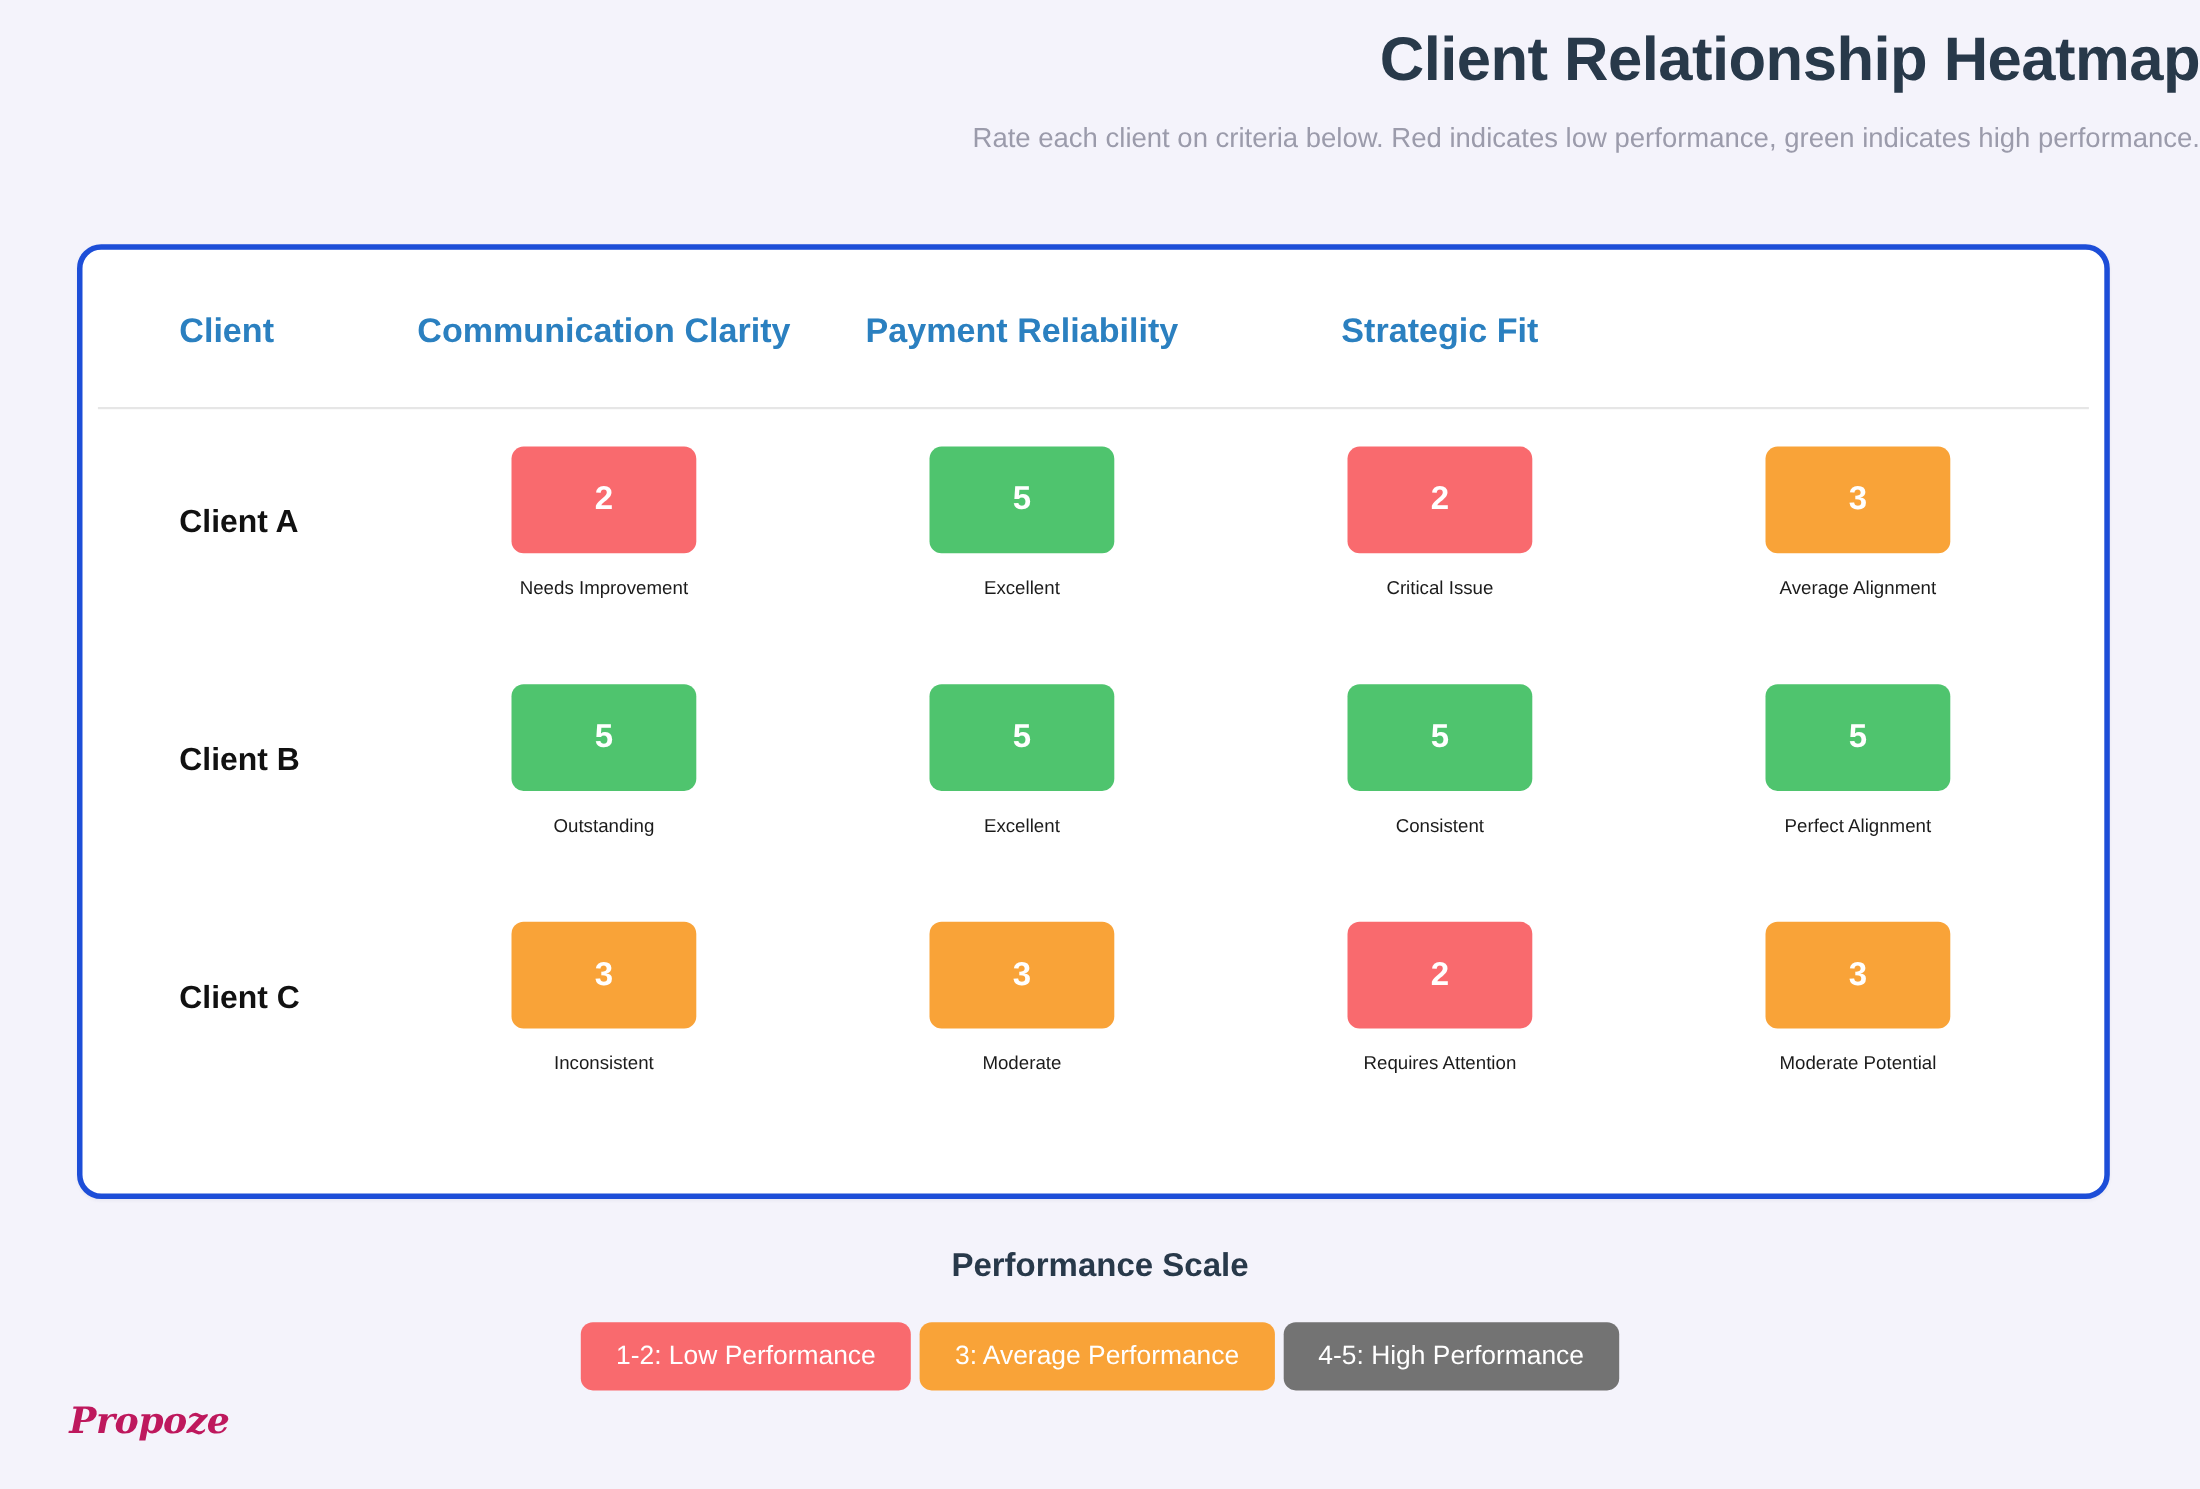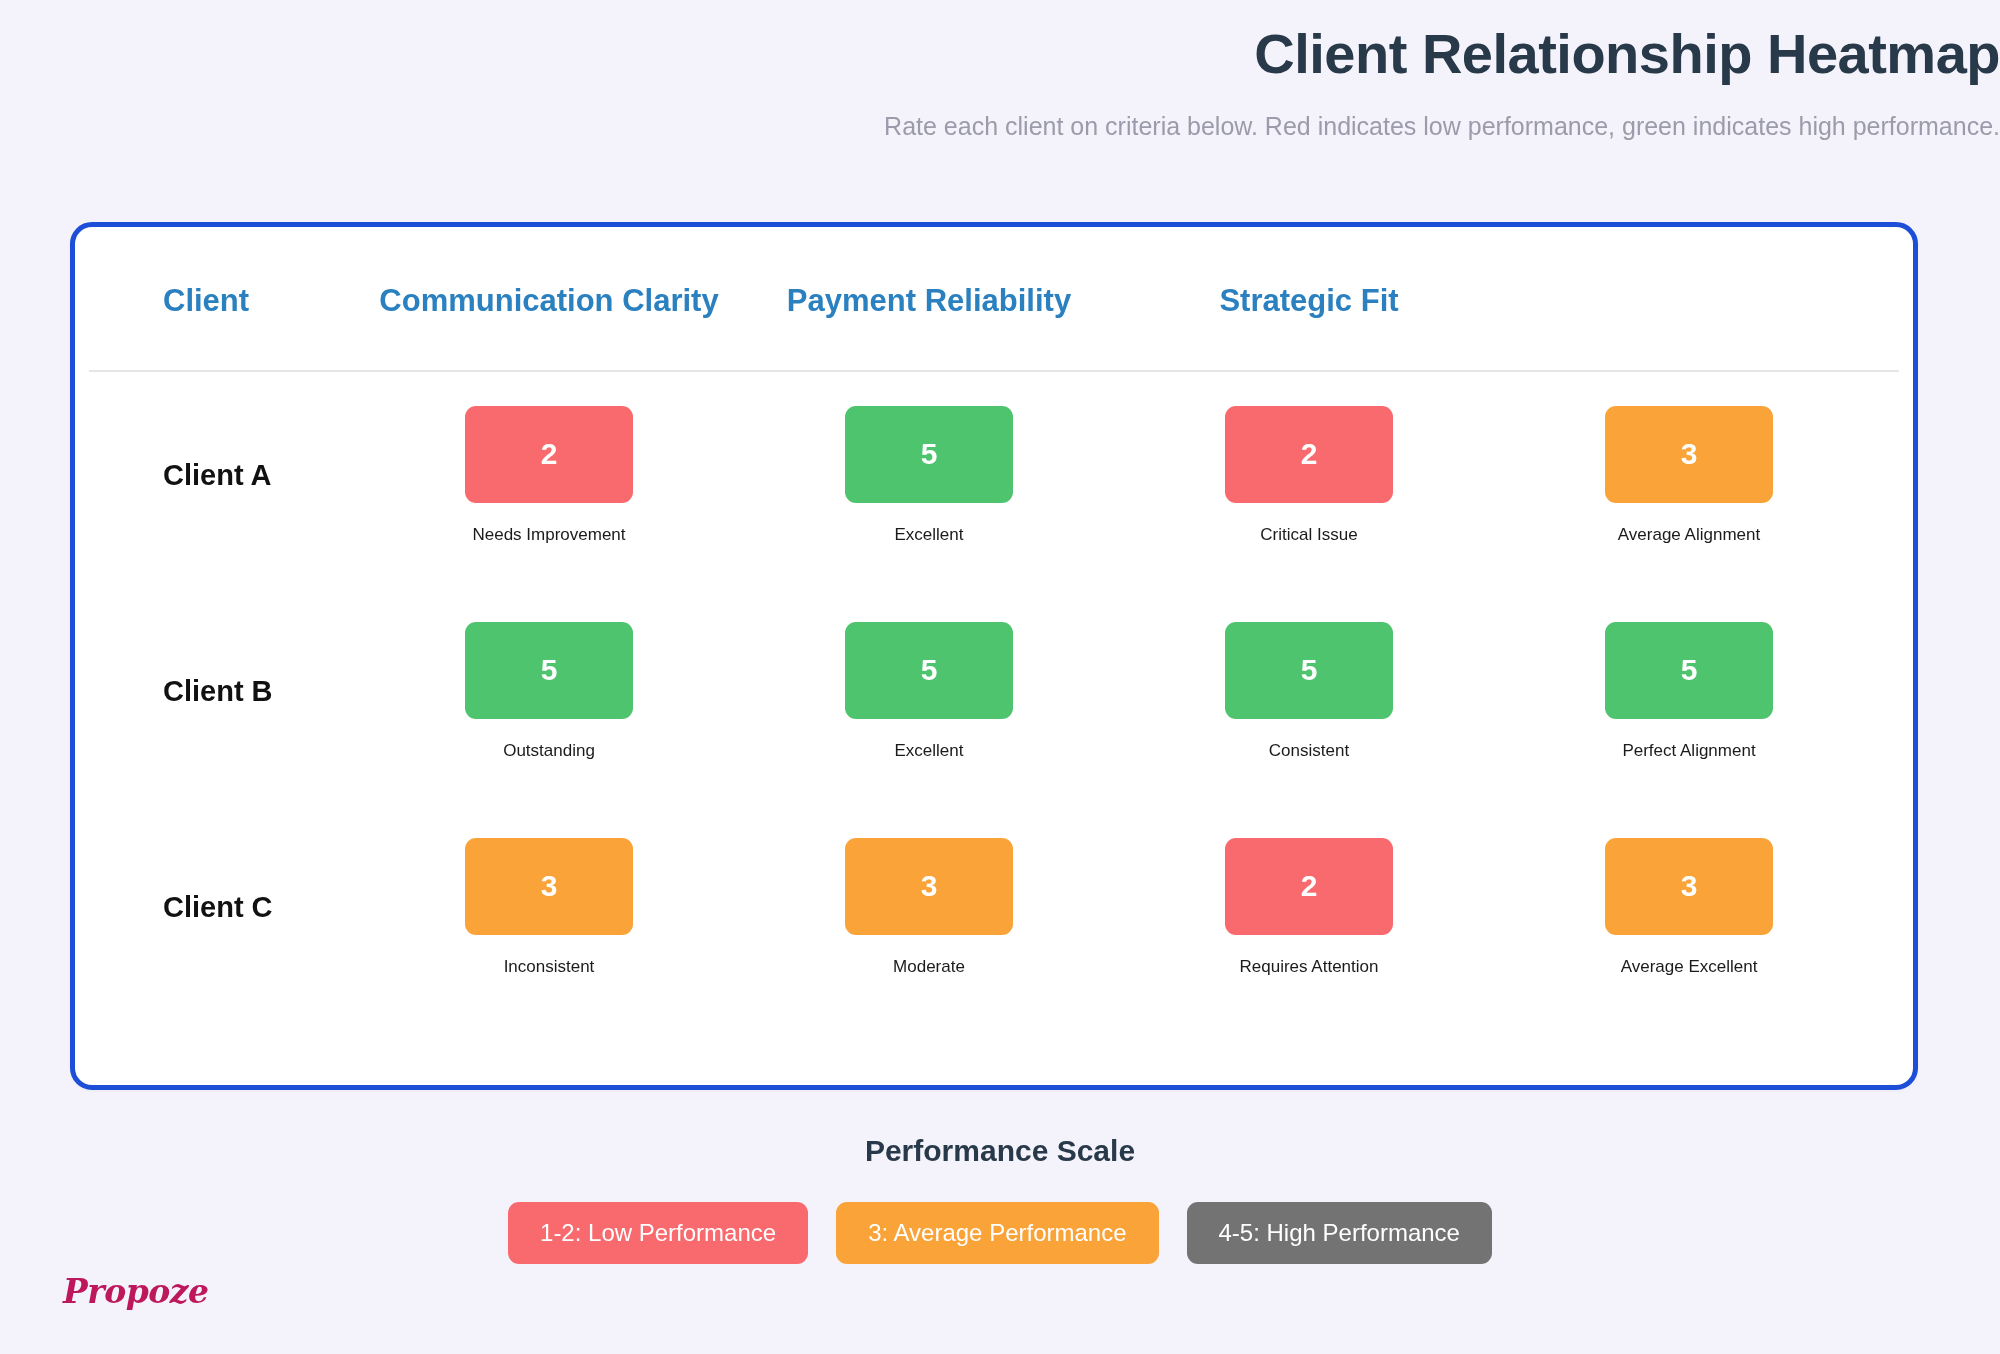--- a/index.html
+++ b/index.html
@@ -123,21 +123,21 @@
   }
   .legend-title {
     font-size: 30px;
     font-weight: bold;
     color: #28394a;
     margin: 0 0 34px 0;
   }
   .legend-chips {
     display: flex;
     justify-content: center;
-    gap: 28px;
+    gap: 8px;
   }
   .legend-chip {
     border-radius: 11px;
     color: #ffffff;
     font-size: 24px;
     padding: 19px 32px;
     line-height: 1;
     white-space: nowrap;
   }
 
@@ -219,21 +219,21 @@
       <div class="row-cell">
         <div class="score-box" style="background: rgb(249, 163, 56);">3</div>
         <div class="cell-caption">Moderate</div>
       </div>
       <div class="row-cell">
         <div class="score-box" style="background: rgb(249, 106, 110);">2</div>
         <div class="cell-caption">Requires Attention</div>
       </div>
       <div class="row-cell">
         <div class="score-box" style="background: rgb(249, 163, 56);">3</div>
-        <div class="cell-caption">Average Excellent</div>
+        <div class="cell-caption">Moderate Potential</div>
       </div>
     </div>
 </div>
 
 <div class="legend-section">
   <div class="legend-title">Performance Scale</div>
   <div class="legend-chips" id="legend-chips">
       <div class="legend-chip" style="background: rgb(249, 106, 110);">1-2: Low Performance</div>
       <div class="legend-chip" style="background: rgb(249, 163, 56);">3: Average Performance</div>
       <div class="legend-chip" style="background: #737373;">4-5: High Performance</div>

